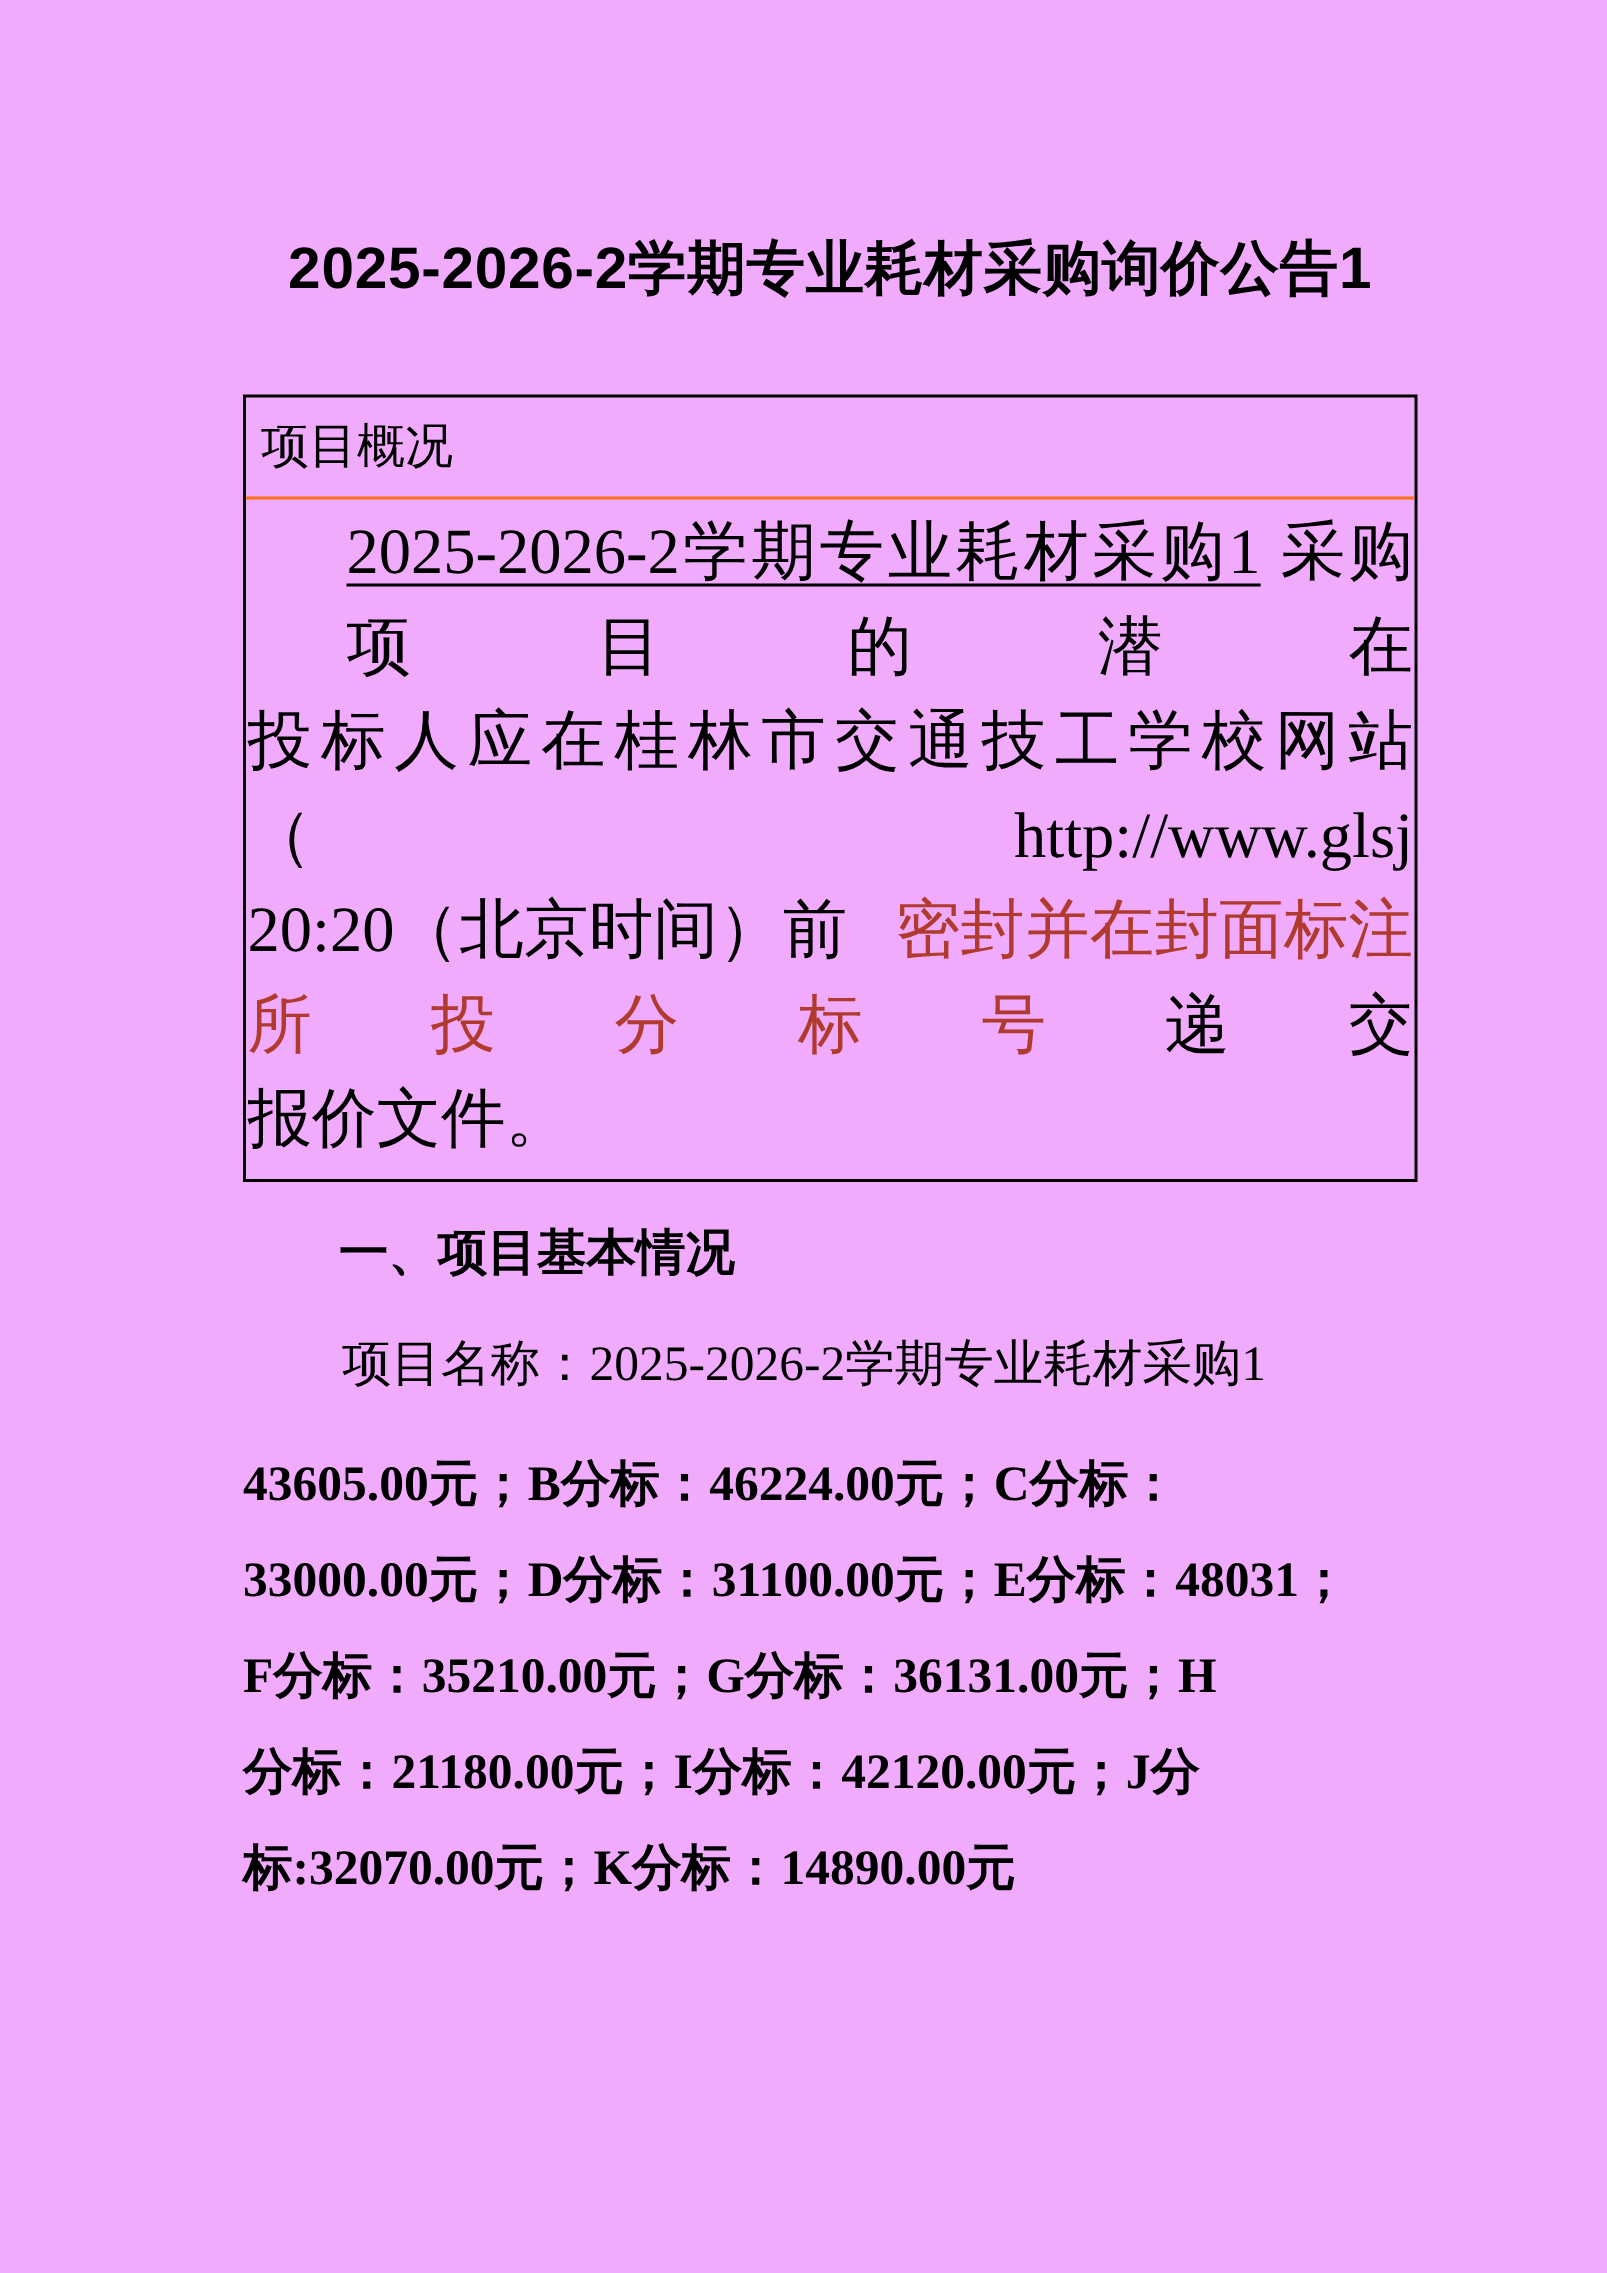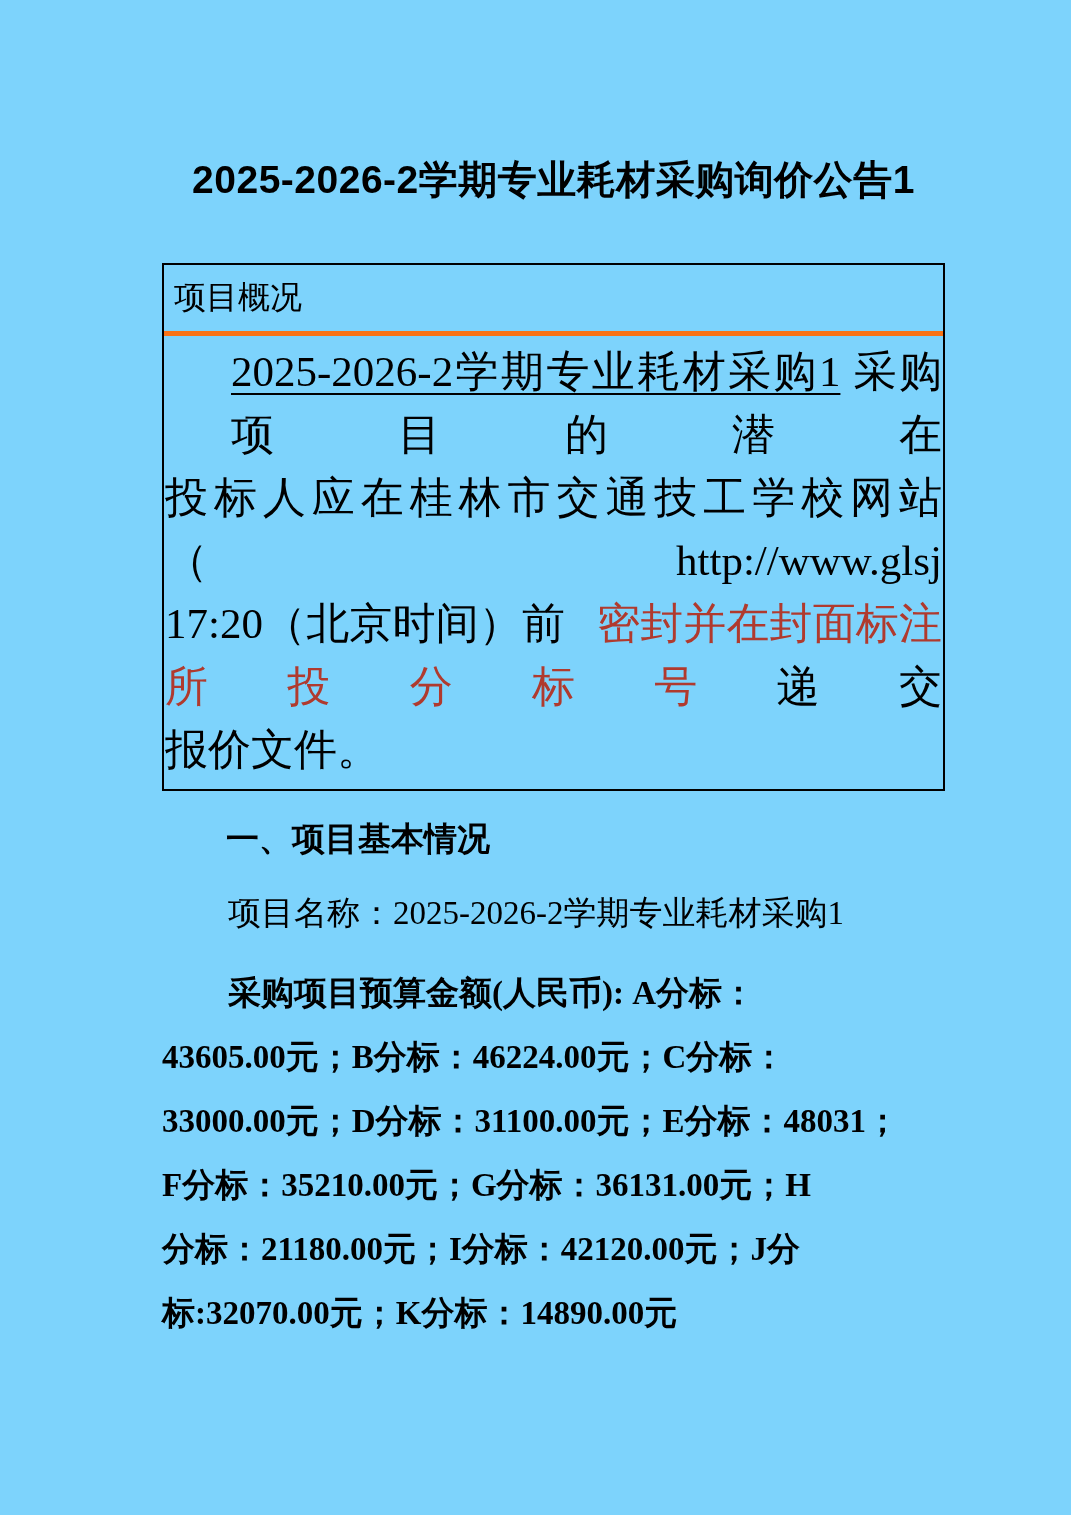--- a/index.html
+++ b/index.html
@@ -4,21 +4,21 @@
 <style>
   html, body {
     margin: 0;
     padding: 0;
     background: #ffffff;
   }
   .page {
     position: relative;
     width: 1071px;
     height: 1515px;
-    background: #7dd3fc;
+    background: #f0abfc;
     overflow: hidden;
     font-family: "Liberation Serif", "DejaVu Serif", serif;
     color: #000000;
   }
   .content {
     position: absolute;
     left: 162px;
     top: 0;
     width: 783px;
   }
@@ -34,21 +34,21 @@
   }
   
   .overview-box {
     margin-top: 55px;
     border: 2px solid #000000;
   }
   .overview-header {
     font-size: 32px;
     line-height: 40px;
     padding: 12px 10px 14px 10px;
-    border-bottom: 5px solid #f97316;
+    border-bottom: 2px solid #f97316;
   }
   .overview-body {
     padding: 4px 1px 8px 1px;
   }
   .box-line {
     font-size: 43px;
     line-height: 63px;
     white-space: nowrap;
   }
   .box-line.fill {
@@ -104,33 +104,32 @@
 <div class="page">
   <div class="content">
 
     <h1 class="doc-title">2025-2026-2学期专业耗材采购询价公告1</h1>
 
     <div class="overview-box">
       <div class="overview-header">项目概况</div>
       <div class="overview-body" id="overview-body">
           <div class="box-line fill indent"><span class="seg-underline">2025-2026-2学期专业耗材采购1</span><span> 采购项目的潜在</span></div>
           <div class="box-line fill"><span>投标人应在桂林市交通技工学校网站（http://www.glsj</span></div>
-          <div class="box-line fill"><span>17:20（北京时间）前</span><span class="seg-red" style="color: rgb(176, 58, 46); margin-left: 32px;">密封并在封面标注所投分标号</span><span>递交</span></div>
+          <div class="box-line fill"><span>20:20（北京时间）前</span><span class="seg-red" style="color: rgb(176, 58, 46); margin-left: 32px;">密封并在封面标注所投分标号</span><span>递交</span></div>
           <div class="box-line"><span>报价文件。</span></div>
         </div>
     </div>
 
     <div class="section-heading">一、项目基本情况</div>
 
 
     <div class="item">项目名称：2025-2026-2学期专业耗材采购1</div>
 
 
     <div class="budget" id="budget-paragraph">
-        <div class="budget-line indent">采购项目预算金额(人民币): A分标：</div>
         <div class="budget-line">43605.00元；B分标：46224.00元；C分标：</div>
         <div class="budget-line">33000.00元；D分标：31100.00元；E分标：48031；</div>
         <div class="budget-line">F分标：35210.00元；G分标：36131.00元；H</div>
         <div class="budget-line">分标：21180.00元；I分标：42120.00元；J分</div>
         <div class="budget-line">标:32070.00元；K分标：14890.00元</div>
       </div>
 
   </div>
 </div>
 

